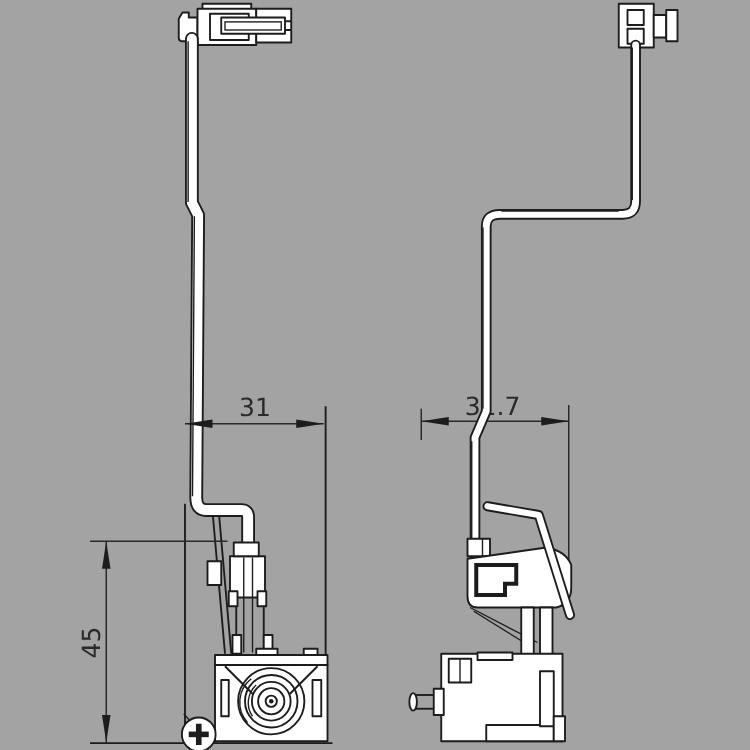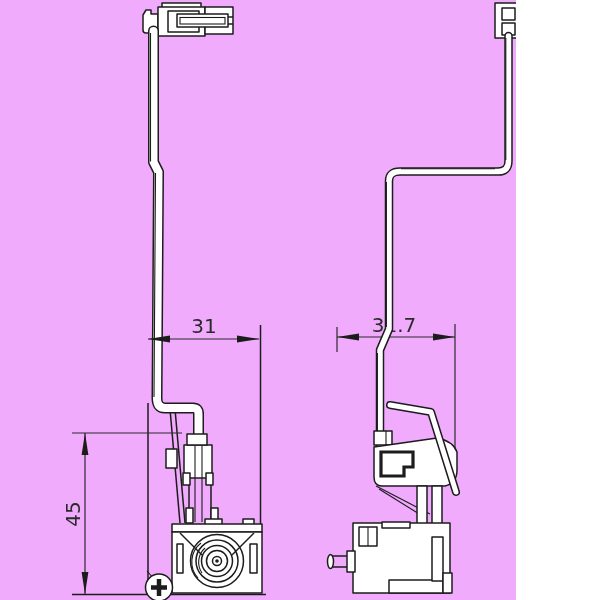--- a/index.html
+++ b/index.html
@@ -1,16 +1,16 @@
 <!DOCTYPE html>
 <html><head>
 <meta charset="utf-8">
 <style>
   html,body{margin:0;padding:0;background:#fff;}
-  .canvas{position:relative;width:516px;height:600px;background:#f0abfc;overflow:hidden;
+  .canvas{position:relative;width:600px;height:600px;background:#a3a3a3;overflow:hidden;
           font-family:"DejaVu Sans", sans-serif;text-decoration:underline;}
   svg{display:block;}
   .ln{stroke:#1c1c1c;stroke-width:1.5;fill:none;stroke-linejoin:round;}
   .thin{stroke:#1c1c1c;stroke-width:1.1;fill:none;}
   .dimln{stroke:#2a2a2a;stroke-width:1.2;fill:none;}
   .wfill{fill:#ffffff;stroke:#1c1c1c;stroke-width:1.5;stroke-linejoin:round;}
   .tube-o{stroke:#1c1c1c;fill:none;stroke-linejoin:round;stroke-linecap:round;}
   .tube-i{stroke:#ffffff;fill:none;stroke-linejoin:round;stroke-linecap:round;}
   .arrow{fill:#1c1c1c;stroke:none;}
   .dimtxt{font-family:"DejaVu Sans", sans-serif;font-size:20px;fill:#2a2a2a;}

